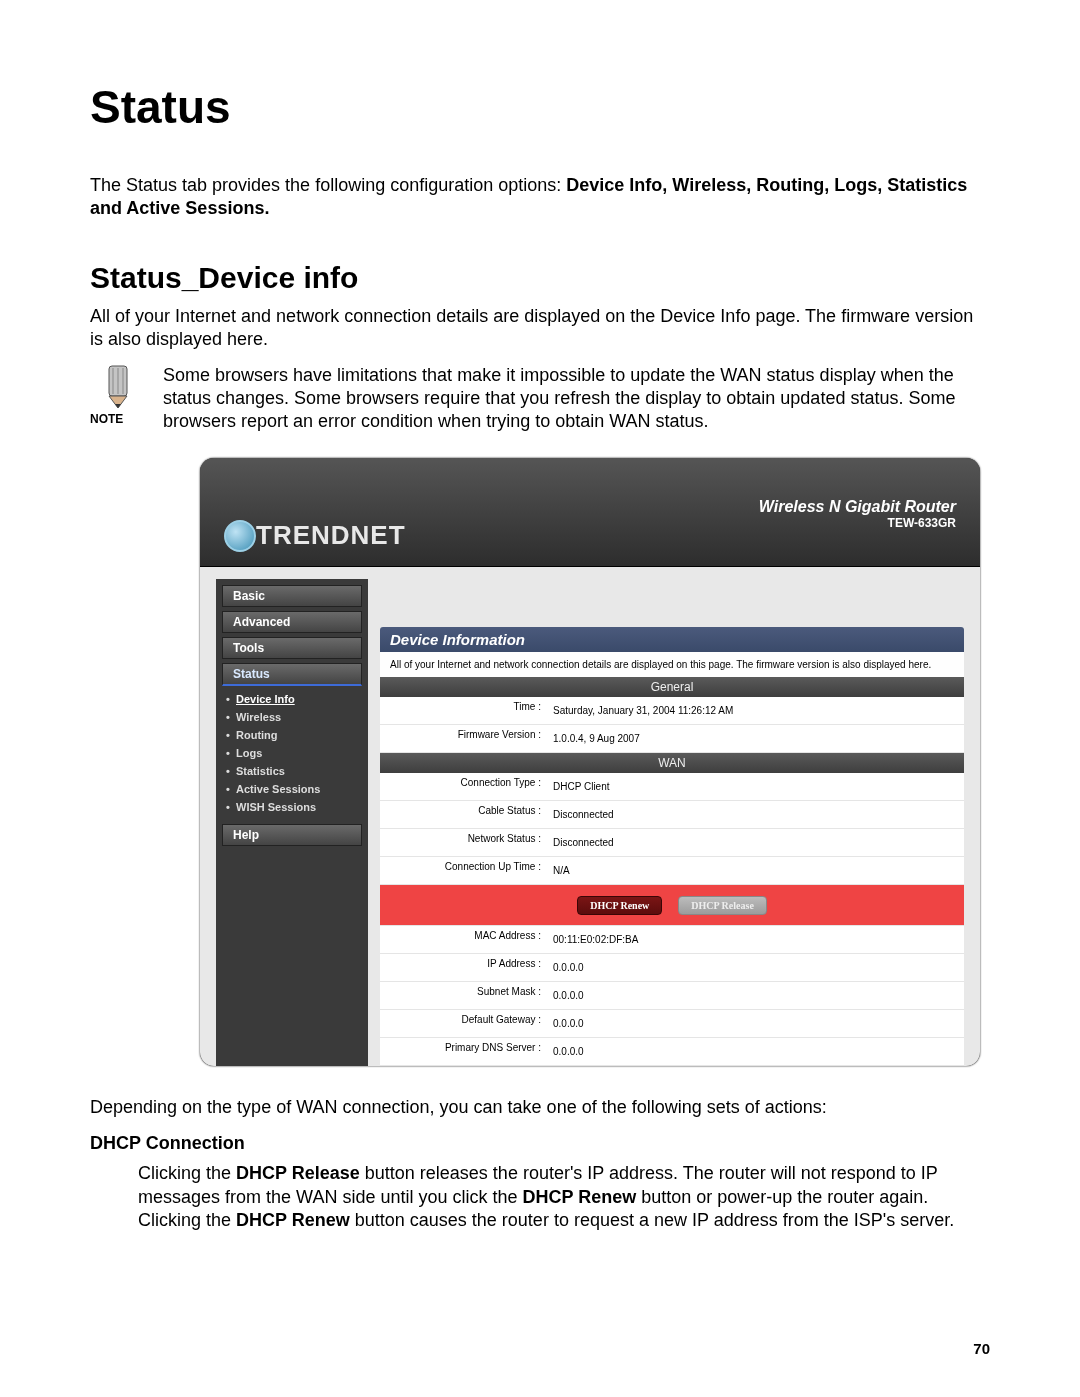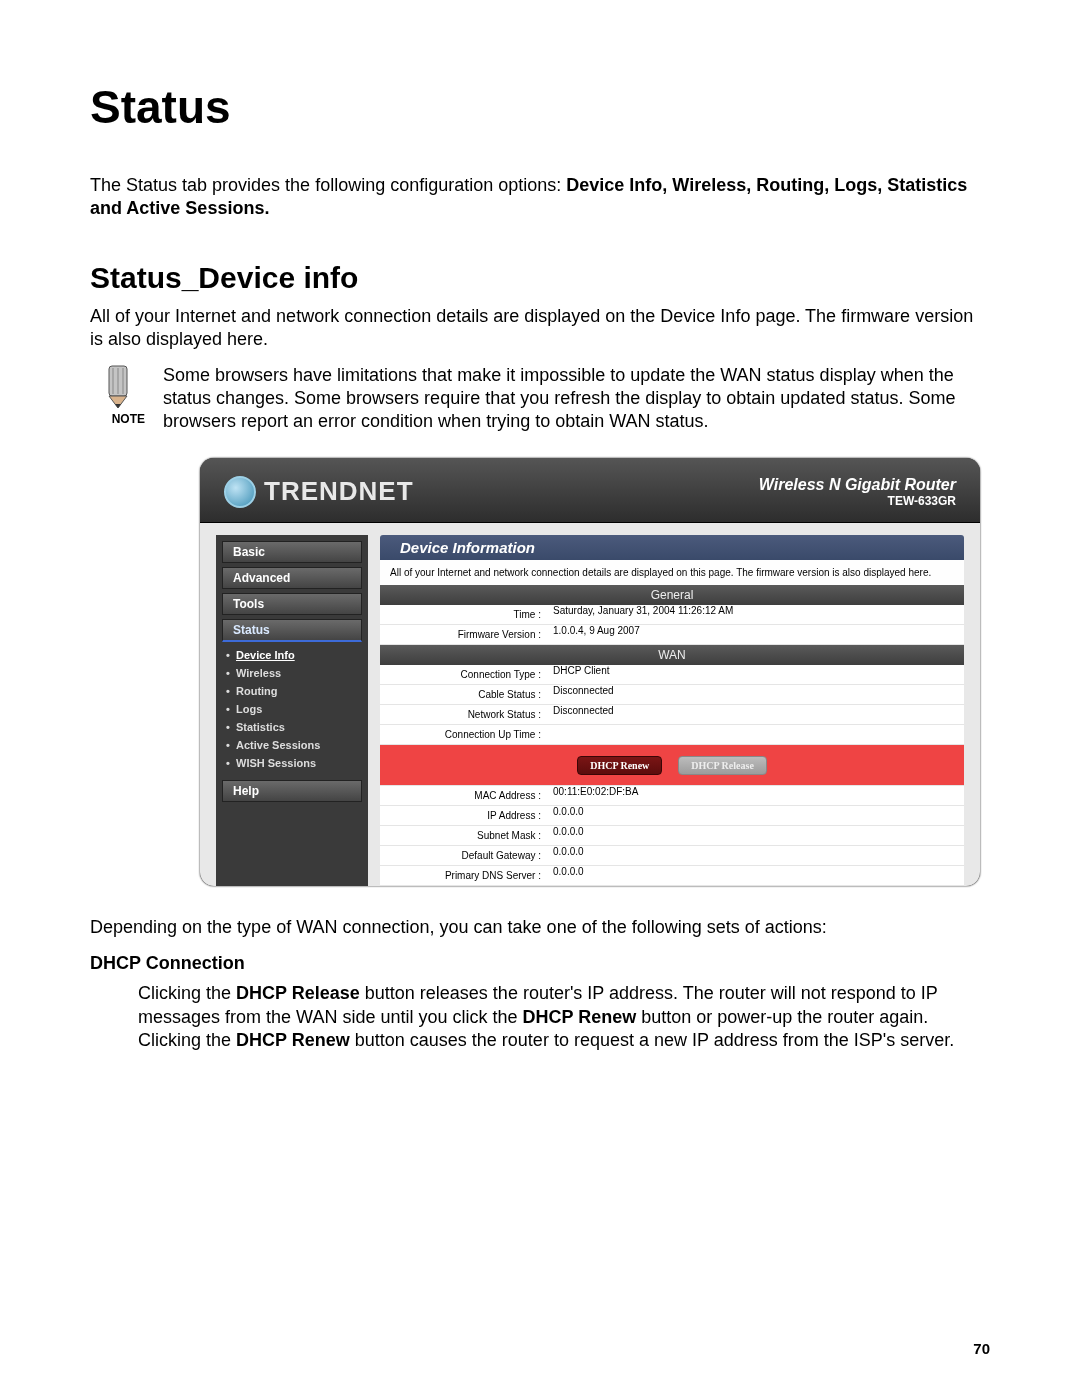--- a/index.html
+++ b/index.html
@@ -37,21 +37,21 @@
   }
   .note-row {
     display: flex;
     align-items: flex-start;
     gap: 18px;
     margin-bottom: 24px;
   }
   .note-icon-box {
     width: 55px;
     flex: 0 0 55px;
-    text-align: right;
+    text-align: left;
   }
   .note-icon-box svg { display: block; margin: 0 auto; }
   .note-icon-box .note-label {
     font-size: 12px;
     font-weight: bold;
     margin-top: 2px;
   }
   .note-text {
     font-size: 18px;
     line-height: 1.3;
@@ -70,21 +70,22 @@
     display: flex;
     justify-content: space-between;
     align-items: center;
     padding: 18px 24px 14px 24px;
     background: linear-gradient(#555, #2d2d2d);
     border-bottom: 1px solid #000;
   }
   .brand {
     display: flex;
     align-items: center;
-    gap: 8px;
+    gap: 0;
+    margin-top: 44px;
   }
   .brand-logo {
     width: 32px; height: 32px;
     border-radius: 50%;
     background: radial-gradient(circle at 35% 35%, #bfe3f4, #3b8fb4);
     border: 2px solid #9dd0e6;
     box-sizing: border-box;
   }
   .brand-text {
     font-family: Arial, sans-serif;
@@ -153,22 +154,23 @@
     flex: 1;
     display: flex;
     flex-direction: column;
   }
   .panel-title {
     background: linear-gradient(#4b5a7c, #3a4a6a);
     color: #fff;
     font-weight: bold;
     font-style: italic;
     font-size: 15px;
-    padding: 4px 20px;
+    padding: 4px 10px;
     border-radius: 3px 3px 0 0;
+    margin-top: 48px;
   }
   .panel-desc {
     background: #fefefe;
     font-size: 10px;
     padding: 6px 10px;
     line-height: 1.3;
   }
   .panel-section-title {
     background: linear-gradient(#5a5a5a, #3e3e3e);
     color: #eee;
@@ -183,21 +185,21 @@
     font-size: 10px;
   }
   .kv-row .k {
     width: 155px;
     text-align: right;
     padding: 4px 6px;
     font-weight: normal;
   }
   .kv-row .v {
     flex: 1;
-    padding: 0 6px;
+    padding: 8px 6px;
   }
   .btn-row {
     background: #ef4444;
     padding: 10px;
     text-align: center;
     border-bottom: 1px solid #e5e5e5;
     font-family: Liberation Serif, serif;
   }
   .ui-btn {
     display: inline-block;
@@ -322,20 +324,21 @@
         <div class="kv-row">
           <div class="k">Cable Status :</div>
           <div class="v">Disconnected</div>
         </div>
         <div class="kv-row">
           <div class="k">Network Status :</div>
           <div class="v">Disconnected</div>
         </div>
         <div class="kv-row">
           <div class="k">Connection Up Time :</div>
+          <div class="v">N/A</div>
         </div>
         <div class="btn-row">
           <span class="ui-btn primary">DHCP Renew</span>
           <span class="ui-btn disabled">DHCP Release</span>
         </div>
         <div class="kv-row">
           <div class="k">MAC Address :</div>
           <div class="v">00:11:E0:02:DF:BA</div>
         </div>
         <div class="kv-row">

